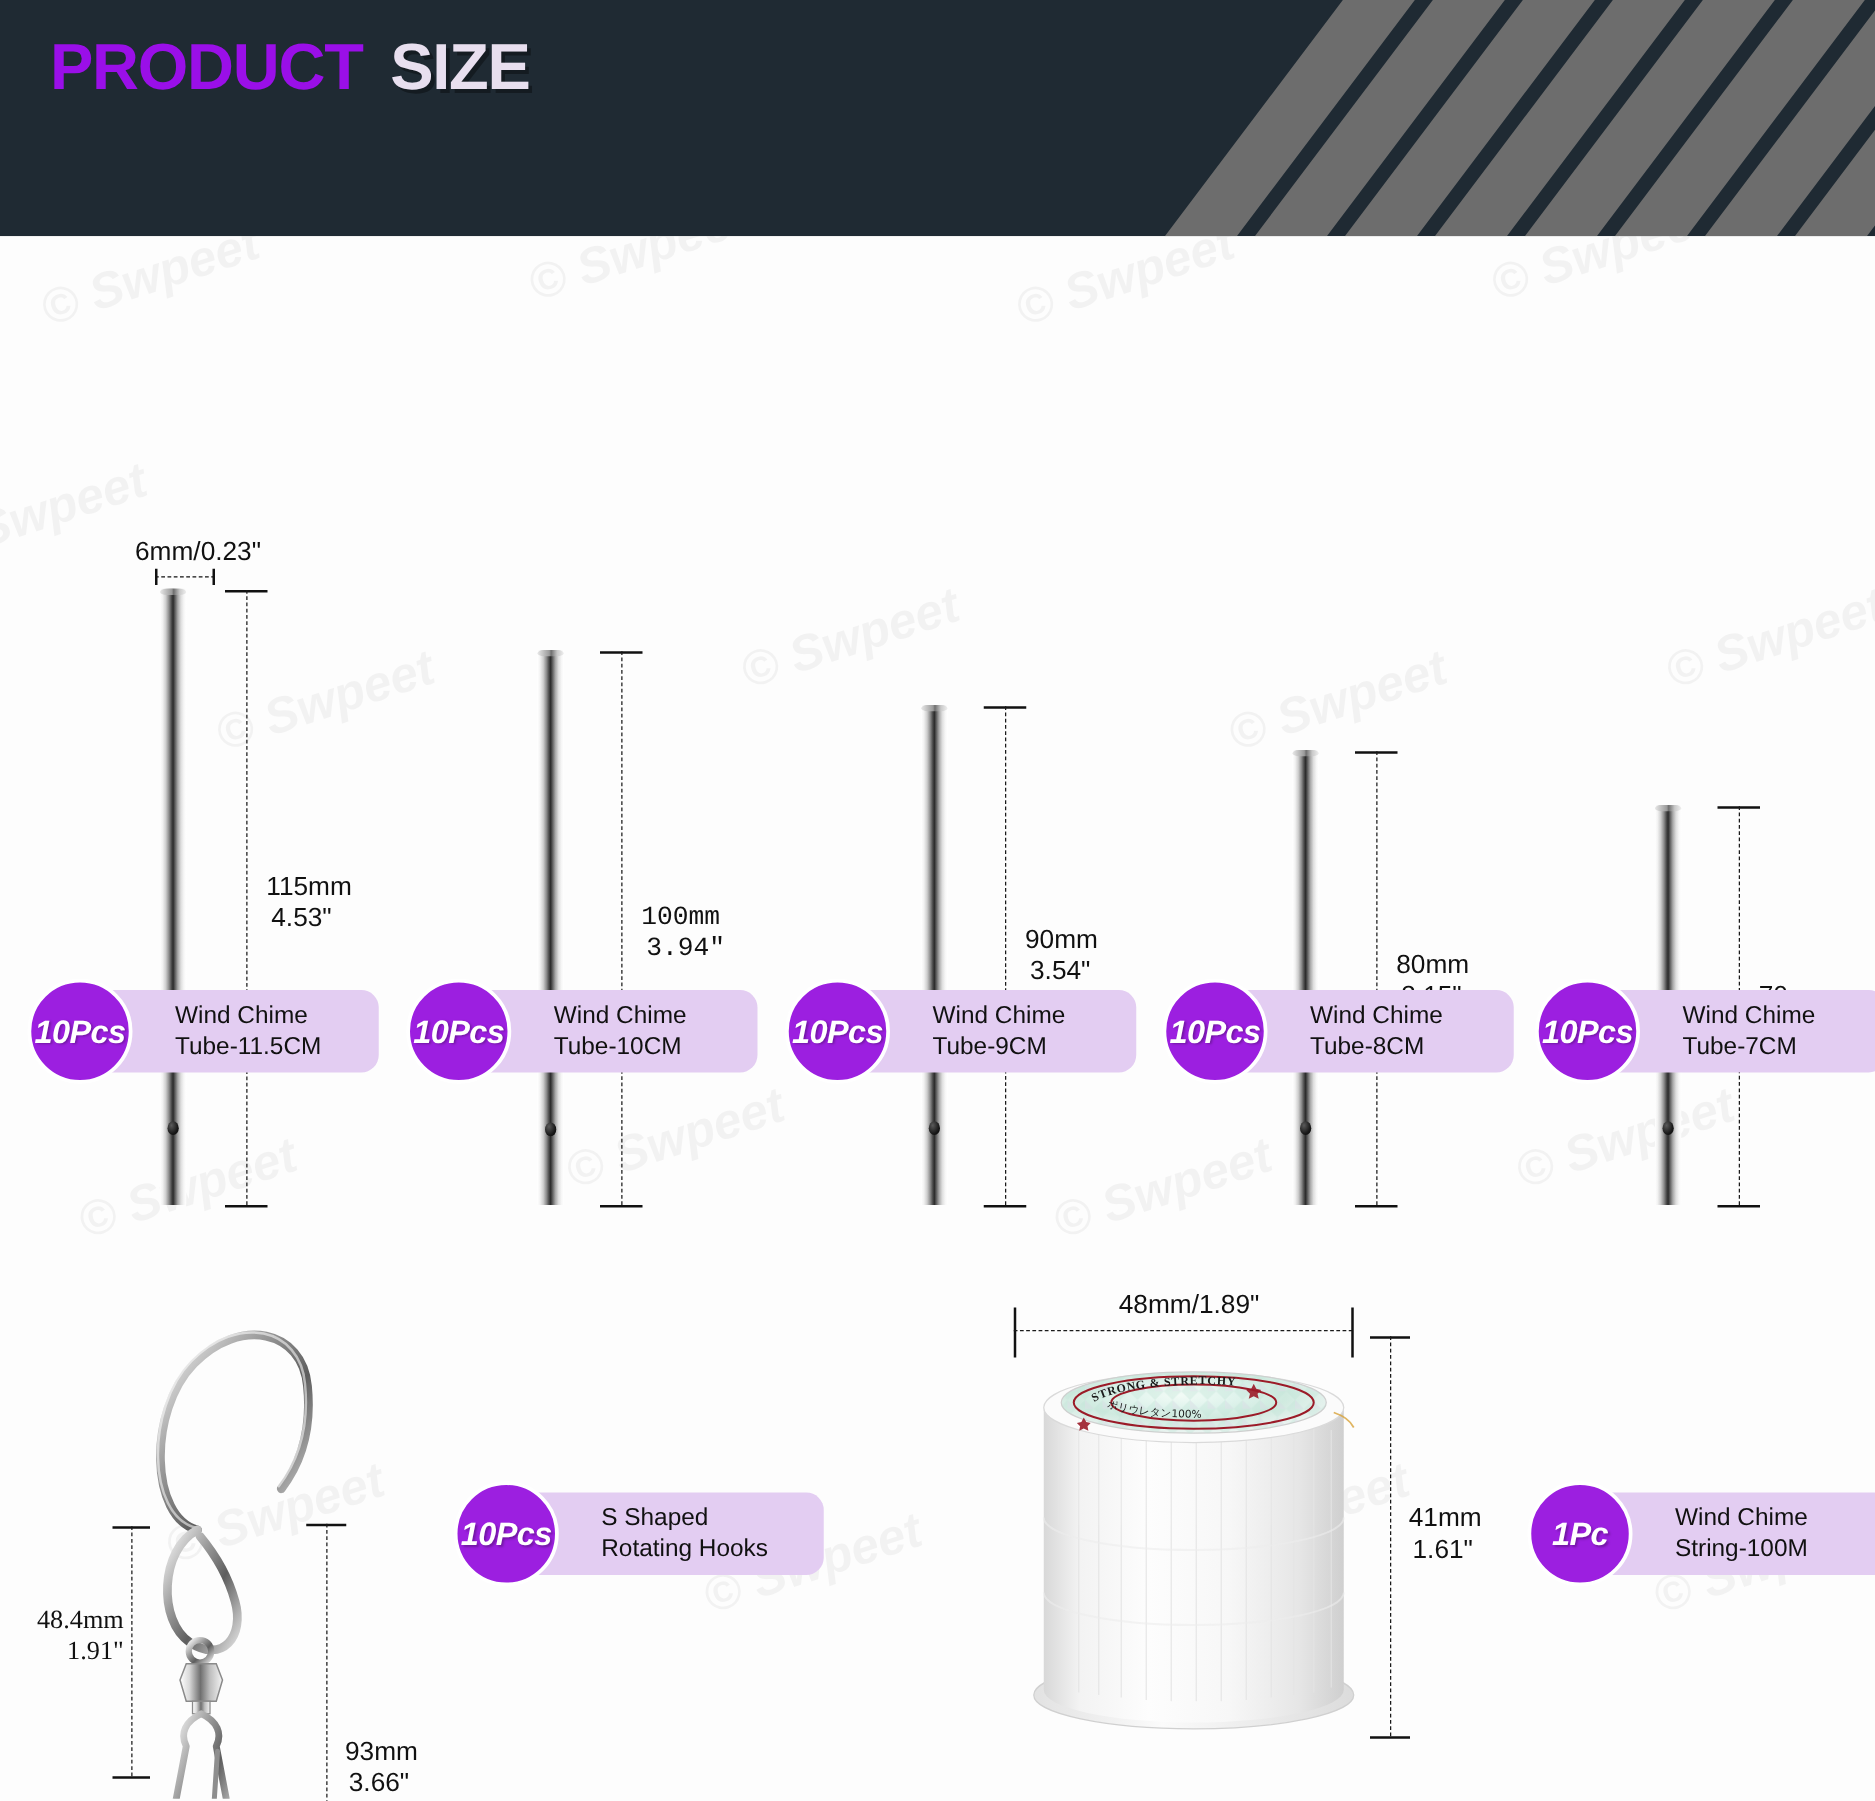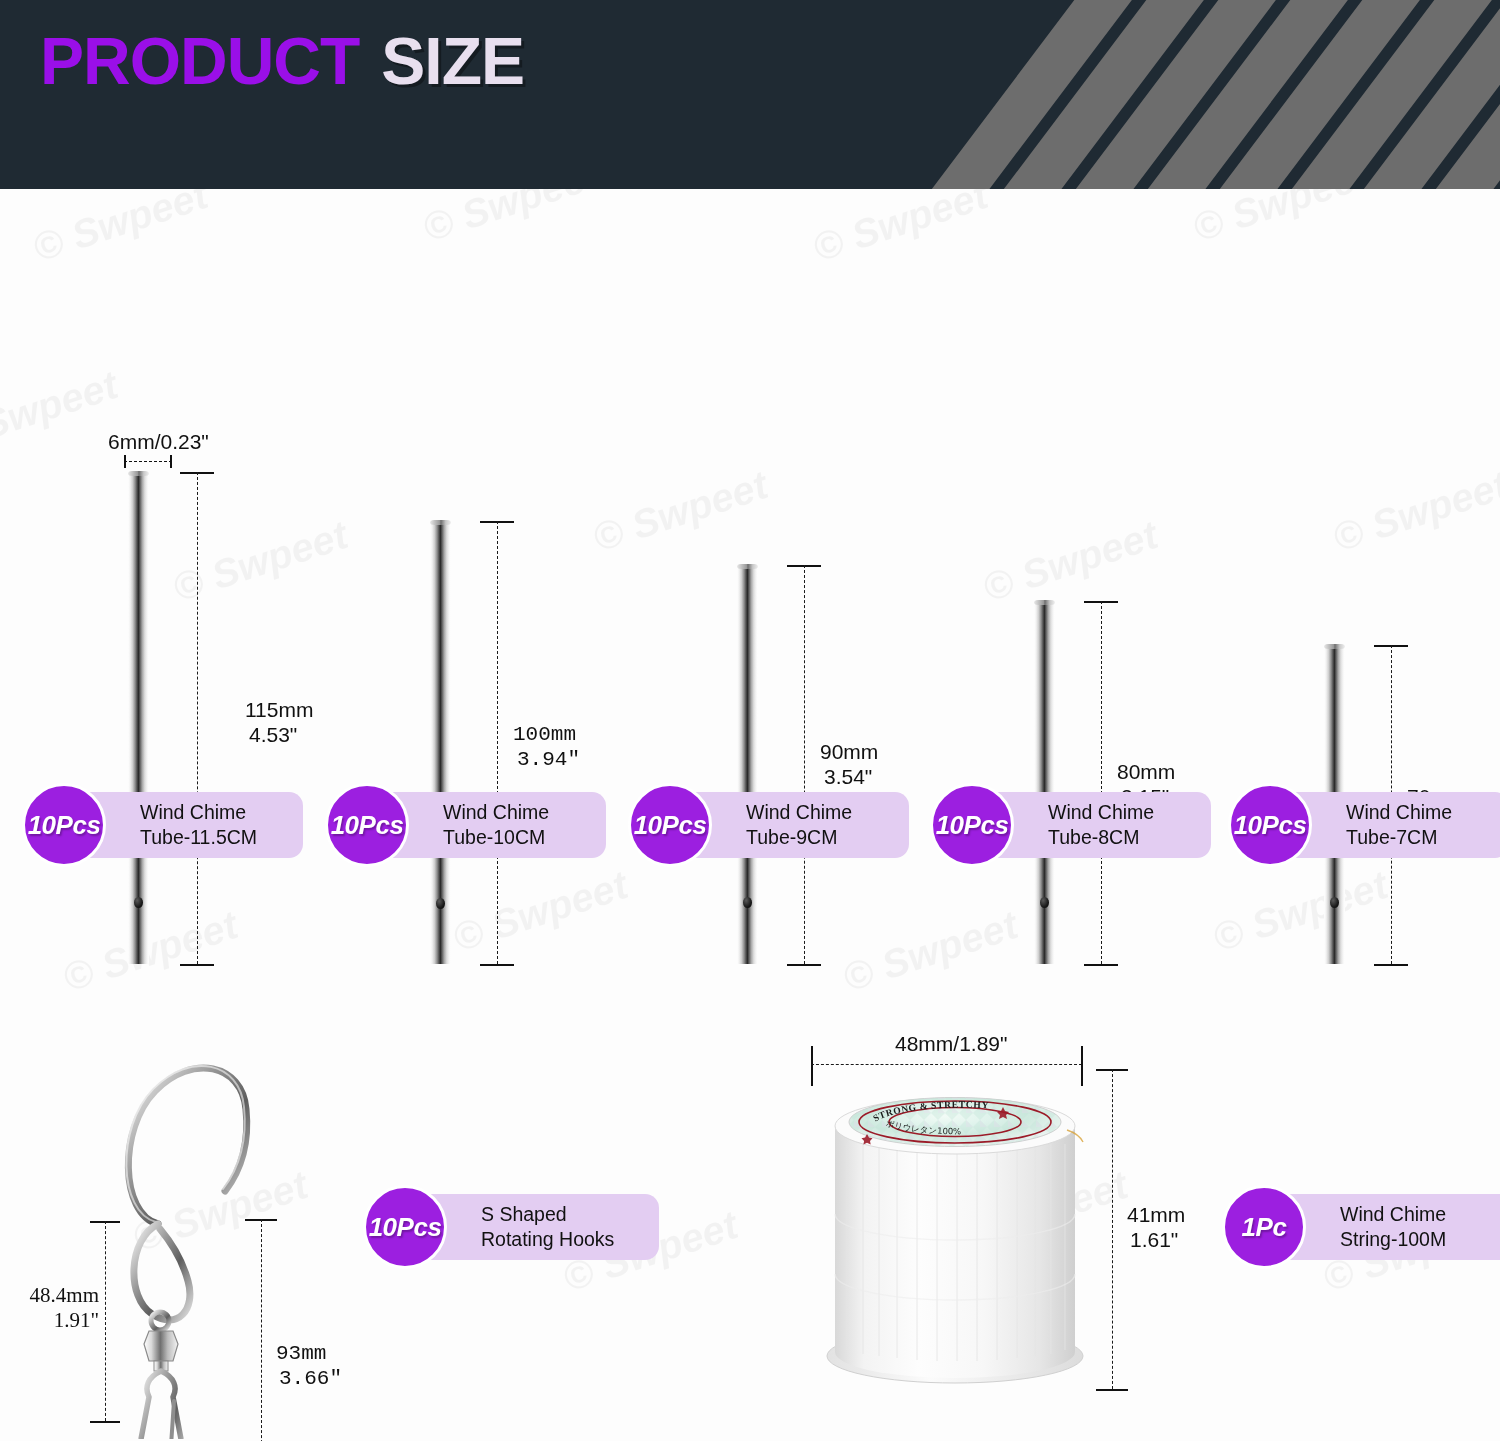--- a/index.html
+++ b/index.html
@@ -34,21 +34,21 @@
     transform: rotate(37deg);
     top: -72px;
   }
   .title-wrap {
     position: absolute;
     left: 40px; top: 28px;
     white-space: nowrap;
   }
   .title-main, .title-sub {
     display: inline-block;
-    font-size: 66px;
+    font-size: 52px;
     font-weight: bold;
     letter-spacing: -1px;
     line-height: 1;
     font-family: "Liberation Sans", sans-serif;
   }
   .title-main { color: #9a0fe8; }
   .title-sub {
     color: #e8dfef;
     margin-left: 22px;
     text-shadow: 3px 3px 0 rgba(0,0,0,0.35);
@@ -257,21 +257,21 @@
         <div class="end-r"></div>
     </div>
     <div class="dim-label single" style="left:108px; top:240px;">6mm/0.23"</div>
     <div class="tube" style="left:128px; top:282px; width:21px; height:493px;">
       <div class="tube-cap"></div>
       <div class="tube-hole" style="left:6px; top:426px;"></div>
     </div>
     <div class="dim-tick" style="left:180px; top:283px; width:34px;"></div>
     <div class="dim-vline" style="left:197px; top:283px; height:492px;"></div>
     <div class="dim-tick" style="left:180px; top:775px; width:34px;"></div>
-    <div class="dim-label" style="left:213px; top:508px;margin-left:32px;">
+    <div class="dim-label" style="left:213px; top:508px;">
       <span>115mm</span><br>
       <span style="margin-left:4px;">4.53"</span>
     </div>
   </div>
 
   <div>
     <div class="tube" style="left:430px; top:331px; width:21px; height:444px;">
       <div class="tube-cap"></div>
       <div class="tube-hole" style="left:6px; top:378px;"></div>
     </div>
@@ -413,21 +413,21 @@
     <div class="dim-vline" style="left:105px; top:1032px; height:200px;"></div>
     <div class="dim-tick" style="left:90px; top:1232px; width:30px;"></div>
     <div class="dim-label" style="left:14px; top:1094px; text-align:right; width:85px;font-family:Liberation Serif, serif;">
       <span>48.4mm</span><br>
       <span>1.91"</span>
     </div>
 
     <div class="dim-tick" style="left:245px; top:1030px; width:32px;"></div>
     <div class="dim-vline" style="left:261px; top:1030px; height:400px;"></div>
 
-    <div class="dim-label" style="left:276px; top:1152px;font-family:Liberation Mono, monospace;">
+    <div class="dim-label" style="left:276px; top:1200px;">
       <span>93mm</span><br>
       <span style="margin-left:3px;">3.66"</span>
     </div>
   </div>
 
   <div class="badge" style="left:363px; top:996px;">
     <div class="badge-pill" style="width:250px;">
       <div class="badge-text">S Shaped
 Rotating Hooks</div>
     </div>

